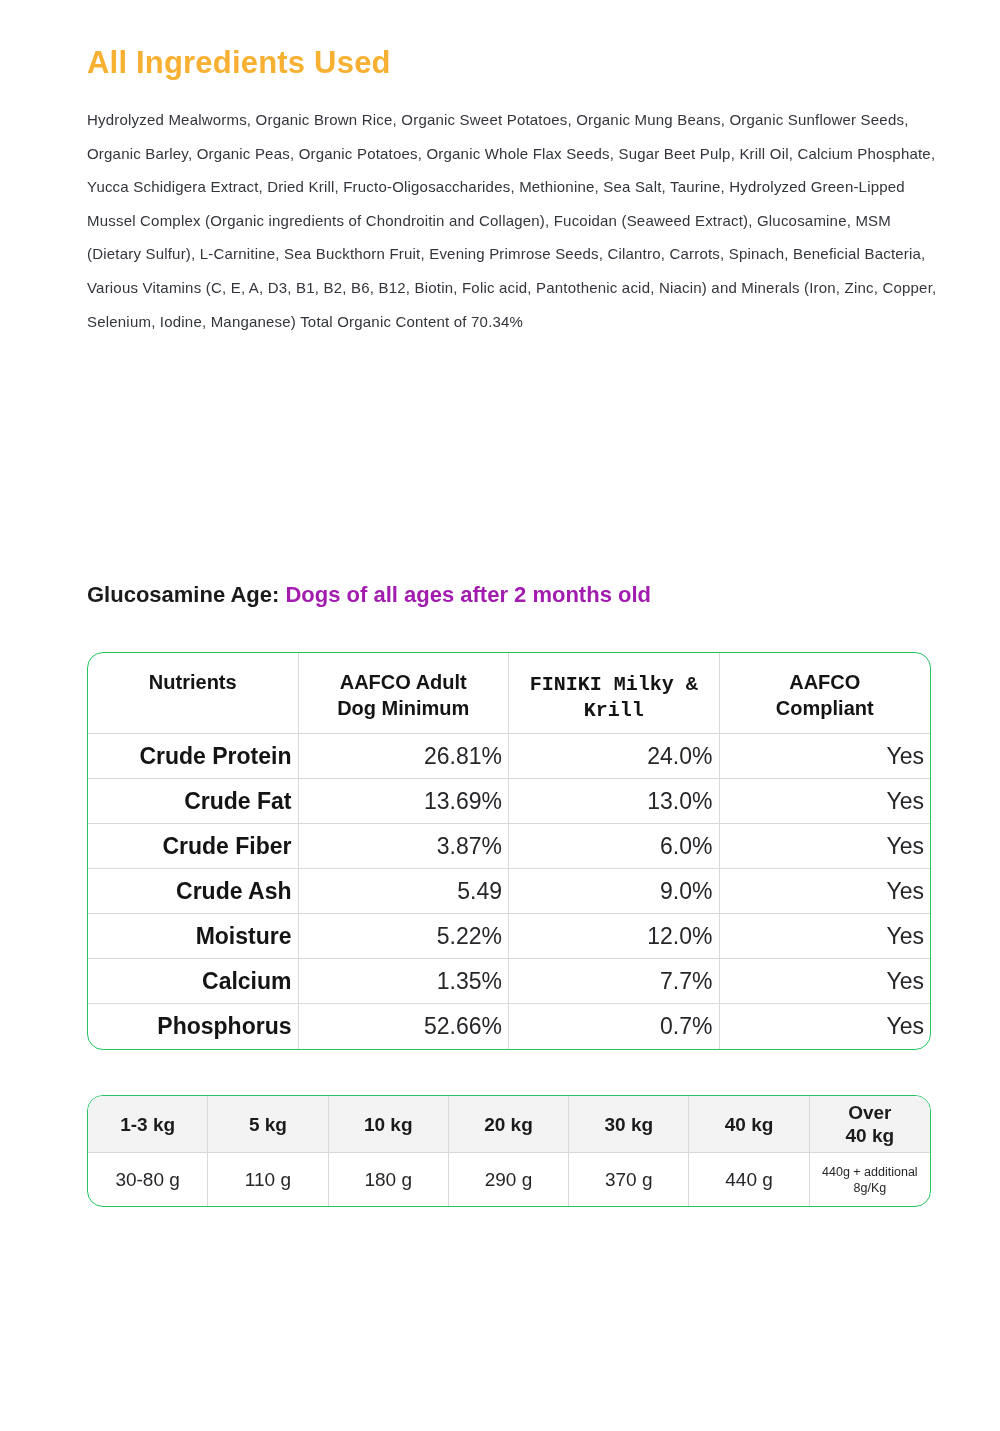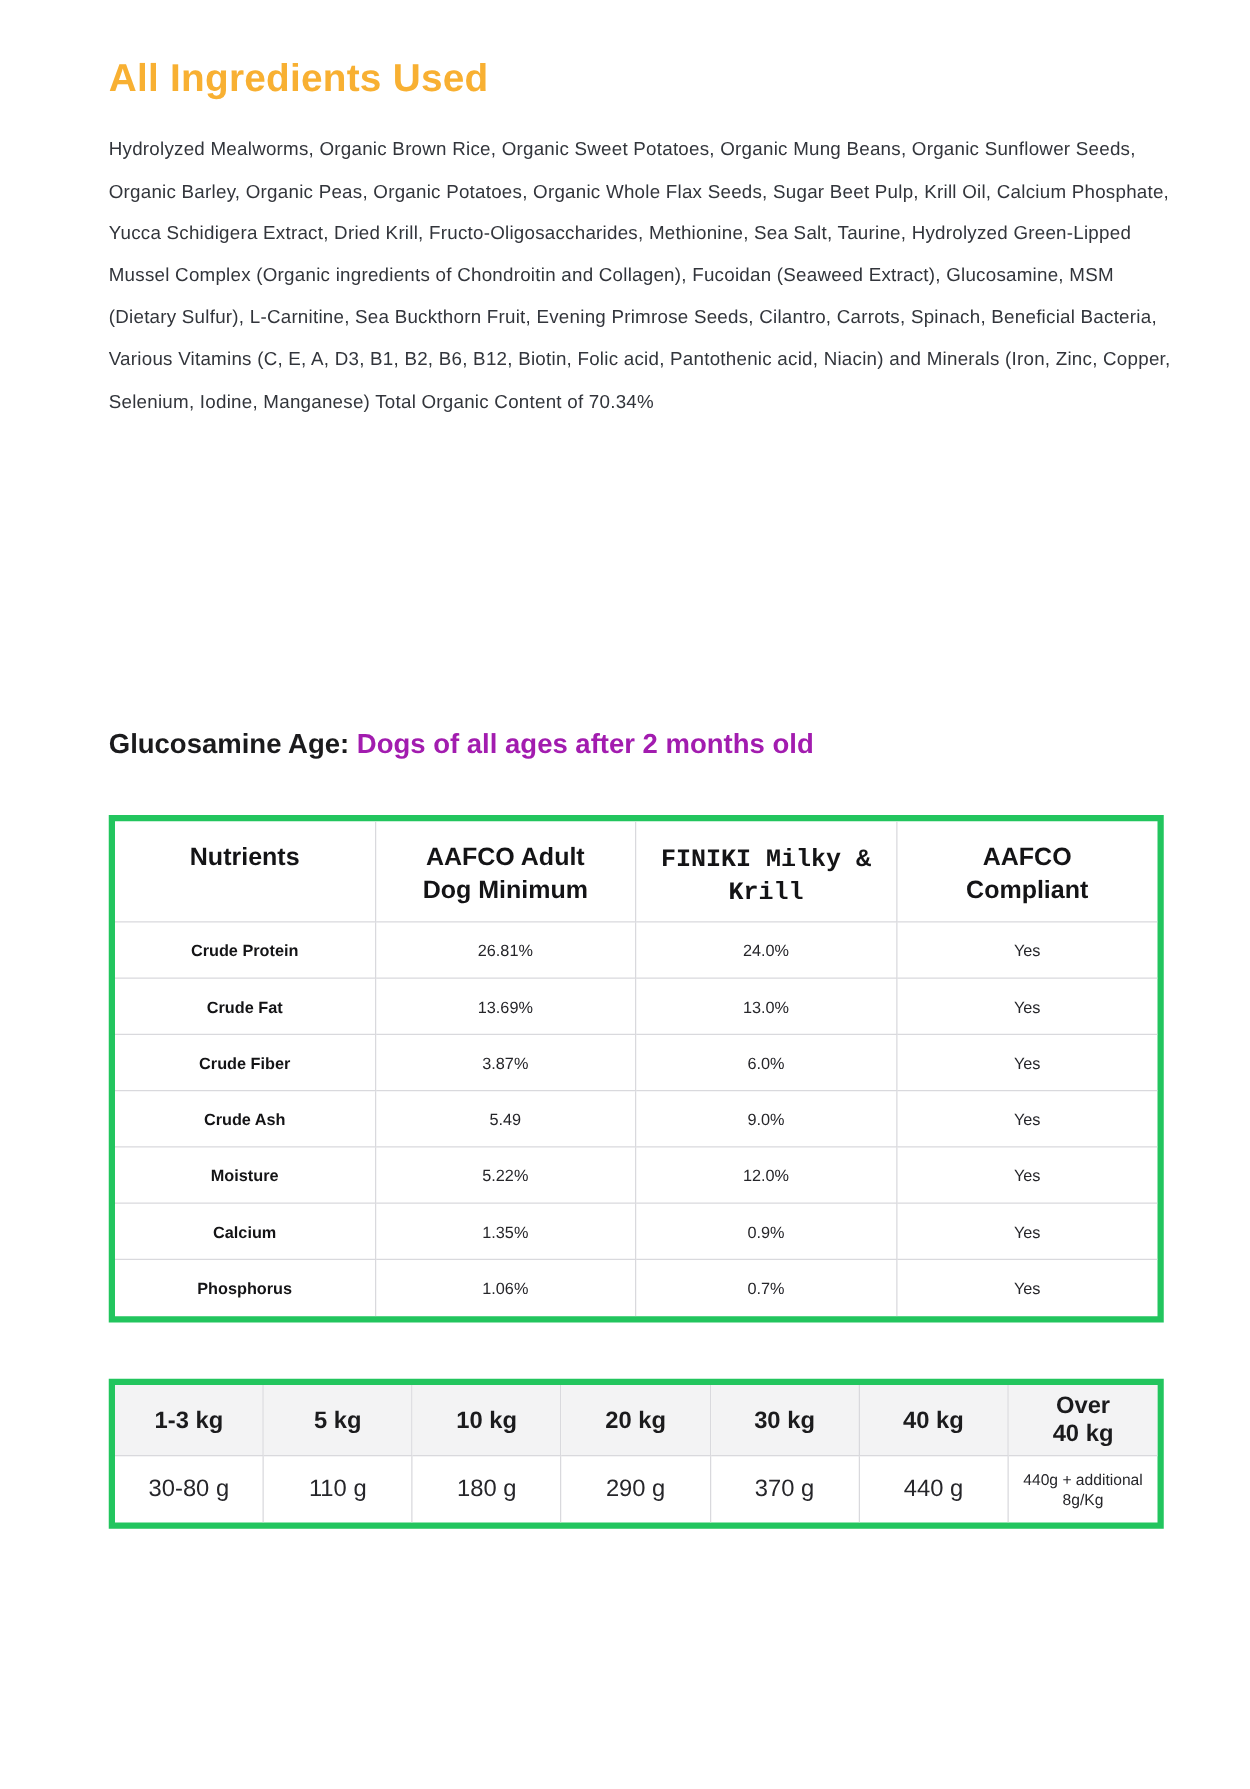--- a/index.html
+++ b/index.html
@@ -38,22 +38,22 @@
     line-height: 30px;
     font-weight: 700;
     color: #1b1b1d;
   }
   .rec-age .accent { color: #a21caf; }
 
   table.data-table {
     border-collapse: separate;
     border-spacing: 0;
     width: 844px;
-    border: 5px solid #22c55e;
-    border-radius: 0;
+    border: 1px solid #22c55e;
+    border-radius: 16px;
     overflow: hidden;
     table-layout: fixed;
   }
   table.data-table th, table.data-table td {
     border-right: 1px solid #d9d9dd;
     border-bottom: 1px solid #d9d9dd;
     text-align: center;
     white-space: pre-line;
     padding: 0 6px;
     box-sizing: border-box;
@@ -69,22 +69,23 @@
     padding-top: 16px;
     font-size: 20px;
     line-height: 26px;
     font-weight: 700;
     color: #141416;
   }
   table.nutrients th:nth-child(3) { font-size: 20px; padding-top: 19px; font-family: Liberation Mono, monospace; }
   table.nutrients td {
     height: 45px;
     vertical-align: middle;
-    font-size: 13px;
+    font-size: 23px;
     color: #26262a;
+    text-align: right;
   }
   table.nutrients td:first-child { font-weight: 700; color: #141416; }
 
   
   table.feed { margin-top: 45px; }
   table.feed td.feed-title-cell {
     height: 59px;
     vertical-align: middle;
     font-size: 21.5px;
     color: #2b2d31;
@@ -169,26 +170,26 @@
         </tr>
         <tr>
           <td>Moisture</td>
           <td>5.22%</td>
           <td>12.0%</td>
           <td>Yes</td>
         </tr>
         <tr>
           <td>Calcium</td>
           <td>1.35%</td>
-          <td>0.9%</td>
+          <td>7.7%</td>
           <td>Yes</td>
         </tr>
         <tr>
           <td>Phosphorus</td>
-          <td>1.06%</td>
+          <td>52.66%</td>
           <td>0.7%</td>
           <td>Yes</td>
         </tr>
       </tbody>
   </table>
 
   <table class="data-table feed">
     <tbody>
       <tr class="weights" id="feed-weights">
           <td>1-3 kg</td>

